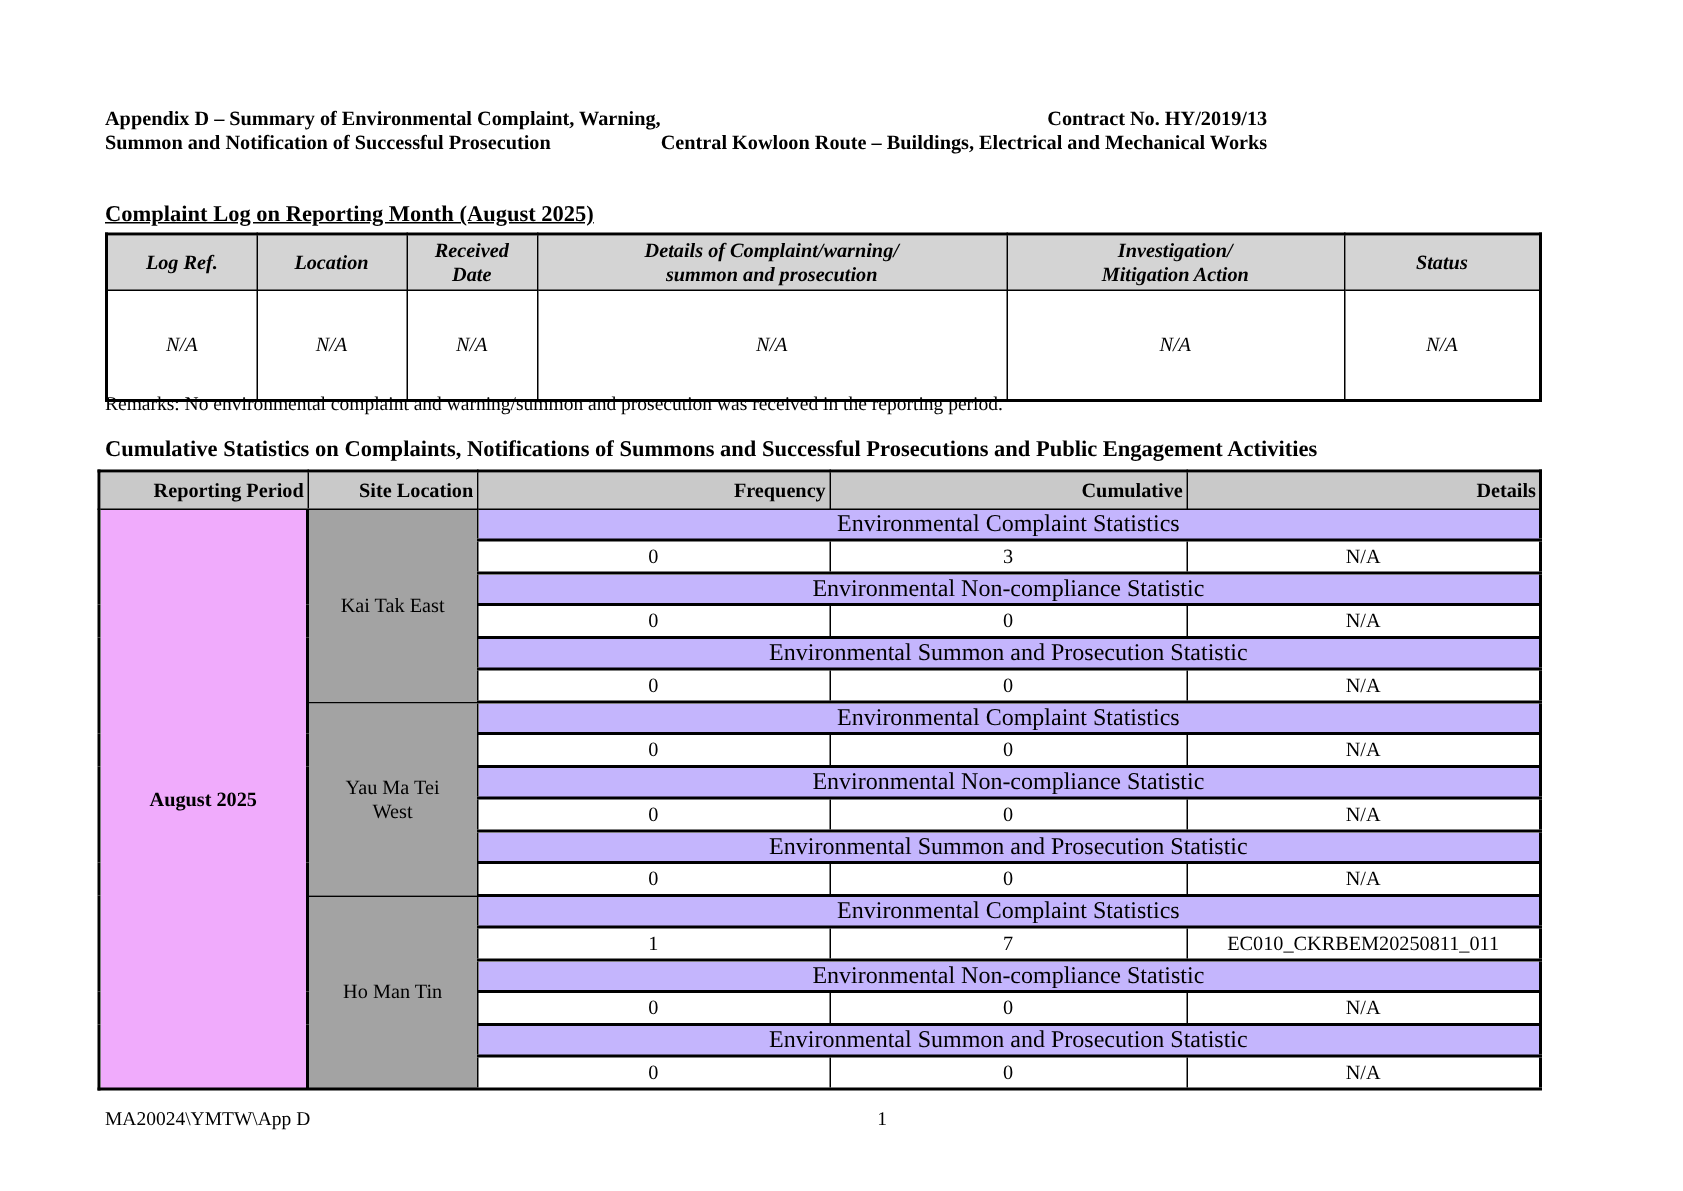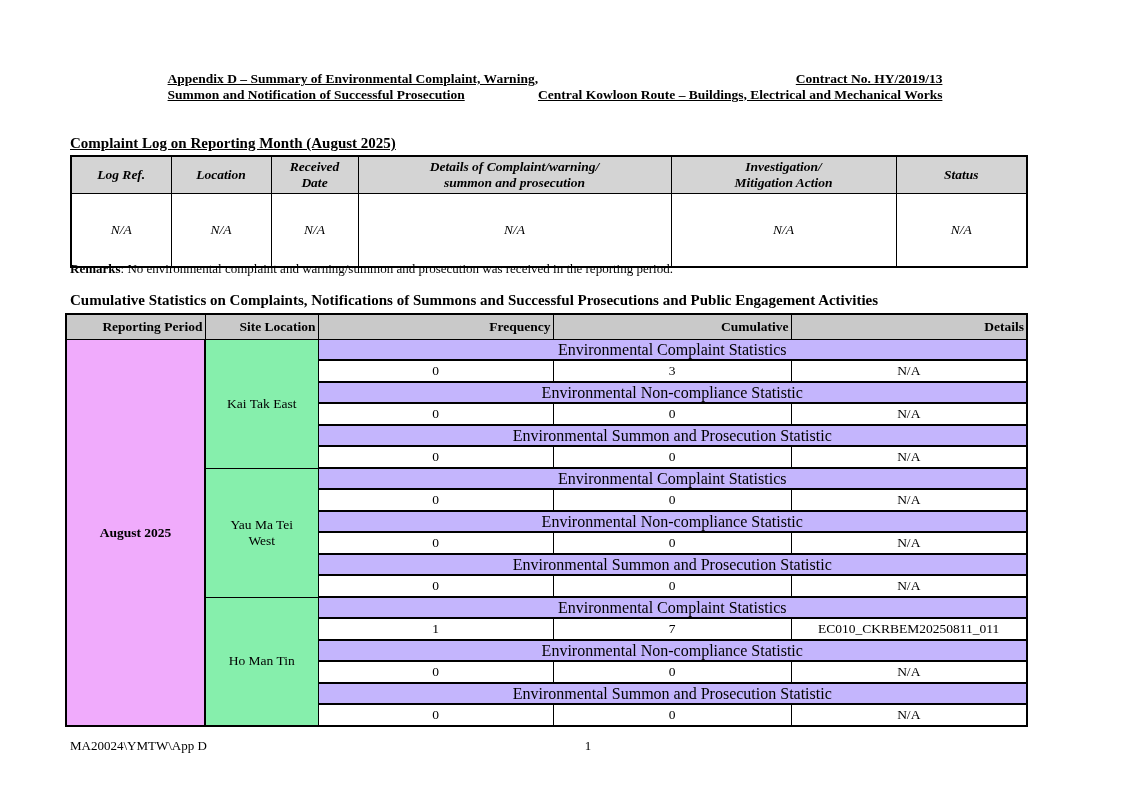--- a/index.html
+++ b/index.html
@@ -1,45 +1,45 @@
 <!DOCTYPE html>
 <html><head>
 <meta charset="utf-8">
 <style>
   html,body{margin:0;padding:0;background:#ffffff;}
   body{font-family:"Liberation Serif","DejaVu Serif",serif;color:#000;}
   .page{position:relative;width:1122px;height:794px;background:#ffffff;overflow:hidden;}
 
   
-  .doc-header{position:absolute;top:71px;left:70px;right:82px;display:flex;justify-content:center;text-decoration:underline;}
+  .doc-header{position:absolute;top:71px;left:70px;right:82px;display:flex;justify-content:flex-start;}
   .doc-header .left{font-weight:bold;font-size:13.5px;line-height:15.5px;text-align:left;white-space:pre-line;}
   .doc-header .right{font-weight:bold;font-size:13.5px;line-height:15.5px;text-align:right;white-space:pre-line;}
 
   
   .section-title{position:absolute;left:70px;font-weight:bold;font-size:15px;}
   .title-1{top:135px;text-decoration:underline;}
   .title-2{top:292px;}
 
   
   table{border-collapse:collapse;table-layout:fixed;}
   .t1{position:absolute;top:155px;left:70px;width:956px;font-size:13.5px;font-style:italic;}
   .t1 th,.t1 td{border:1px solid #000;text-align:center;vertical-align:middle;padding:0 2px;overflow:hidden;}
   .t1{border:2px solid #000;}
   .t1 th{background:#d4d4d4;font-weight:bold;height:36px;white-space:pre-line;line-height:16px;}
   .t1 td{height:72px;background:#fff;}
 
   .remarks{position:absolute;top:261px;left:70px;font-size:13px;}
-  .remarks .lbl{font-weight:bold;}
+  .remarks .lbl{font-weight:normal;}
 
   
   .t2{position:absolute;top:313px;left:65px;width:961px;font-size:13.5px;border:2px solid #000;}
   .t2 th,.t2 td{border:1px solid #000;text-align:center;vertical-align:middle;padding:0 2px;overflow:hidden;}
   .t2 th{background:#c9c9c9;font-weight:bold;height:24px;text-align:right;}
   .t2 .period-cell{background:#f0abfc;font-weight:bold;border-right:2px solid #000;}
-  .t2 .site-cell{background:#86efac;white-space:pre-line;line-height:16px;}
+  .t2 .site-cell{background:#a3a3a3;white-space:pre-line;line-height:16px;}
   .t2 .site-bold{font-weight:normal;}
   .t2 .sub-header{background:#c4b5fd;height:19px;font-size:16px;}
   .t2 .data-row td{background:#fff;height:20px;border-top:2px solid #000;border-bottom:2px solid #000;}
 
   
   .footer-left{position:absolute;top:738px;left:70px;font-size:13px;}
   .footer-page{position:absolute;top:738px;left:558px;width:60px;text-align:center;font-size:13px;}
 </style>
 </head>
 <body>

